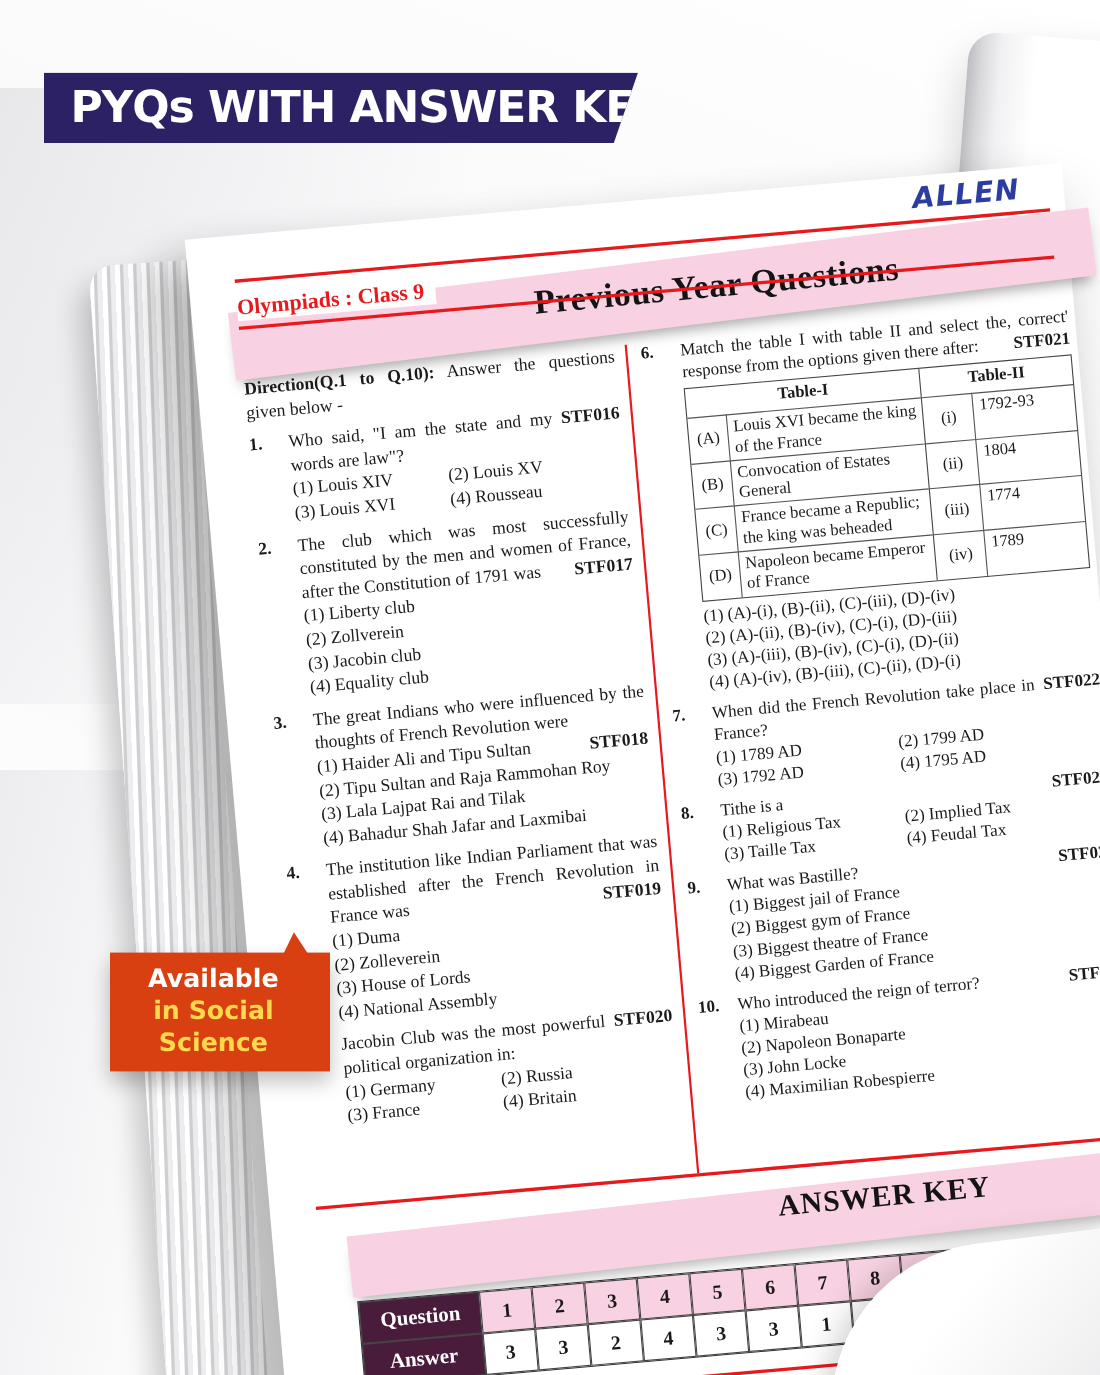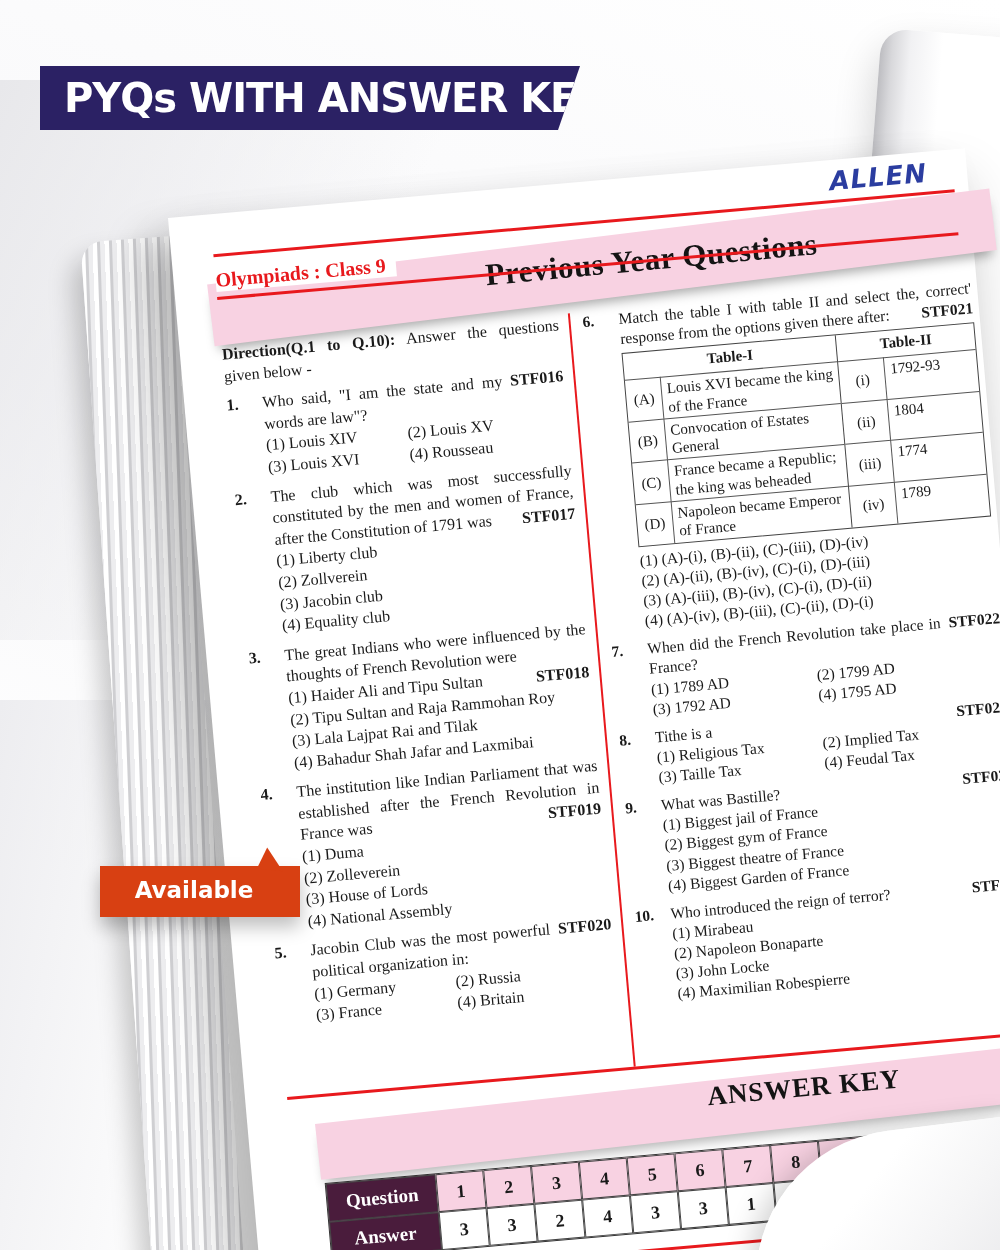--- a/index.html
+++ b/index.html
@@ -331,16 +331,17 @@
       <div class="ak-cell">1</div>
       <div class="ak-cell">4</div>
     </div>
 
     <div class="rule rule-end"></div>
     <div class="page-num">[10]</div>
   </div>
 
   <div class="badge">
     <div class="l1">Available</div>
+    <div class="l2">in Social Science</div>
   </div>
 
   <div class="curl"></div>
 </div>
 
 </body></html>

